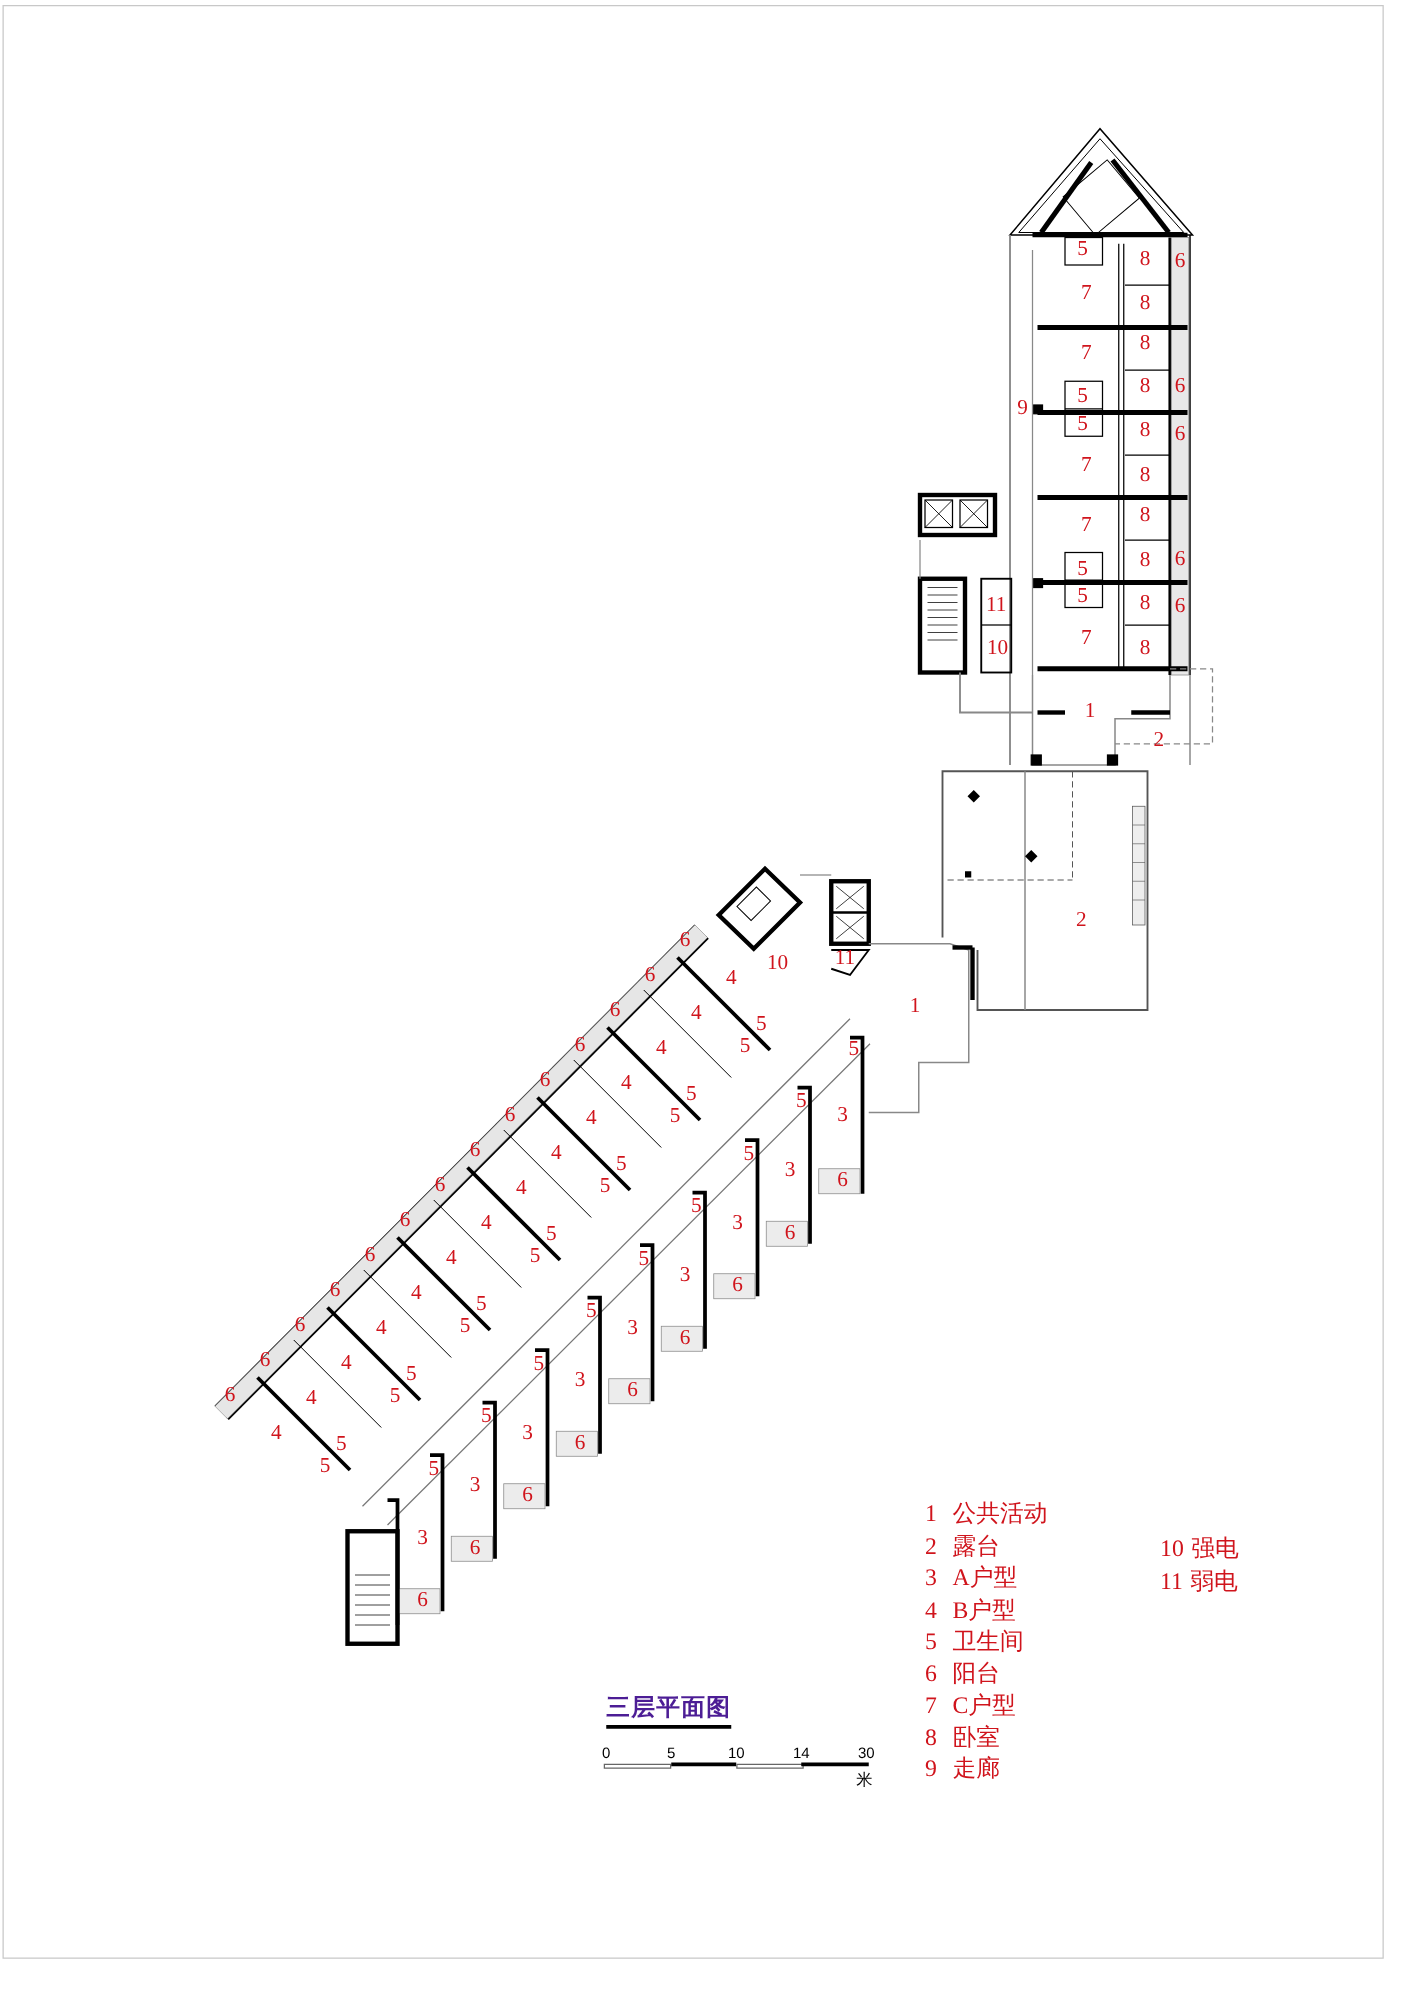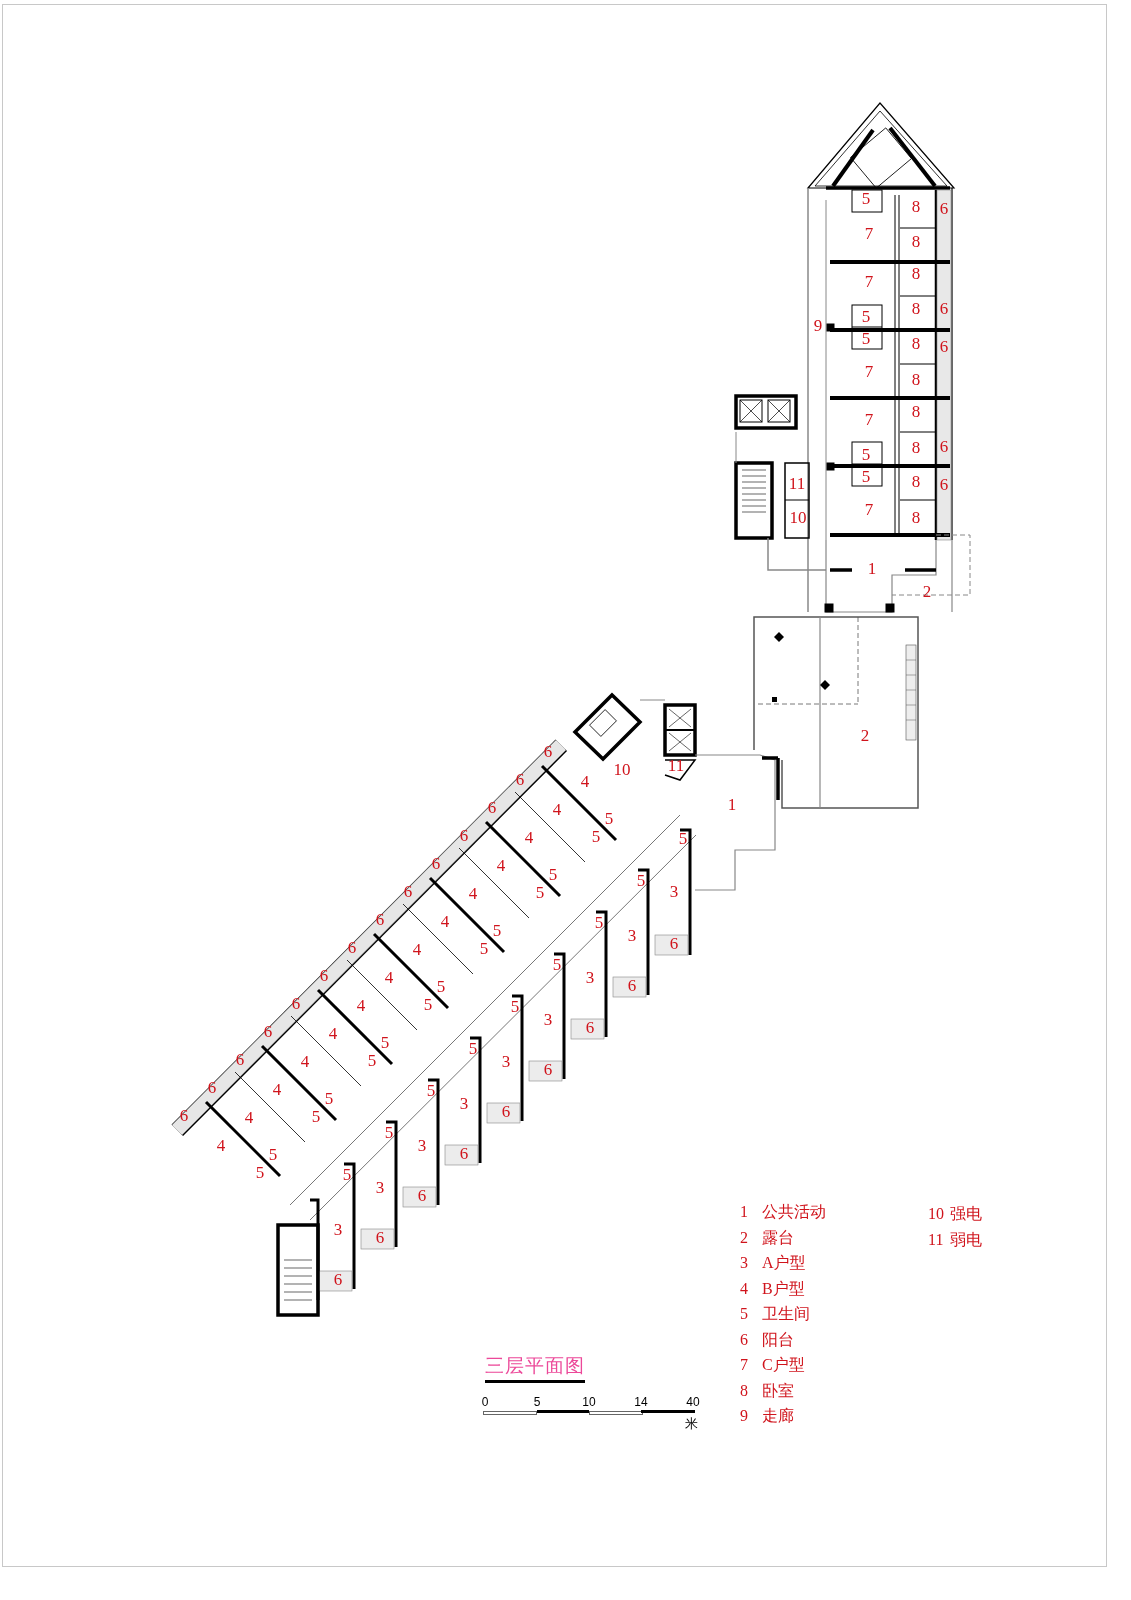--- a/index.html
+++ b/index.html
@@ -1,23 +1,23 @@
 <!DOCTYPE html>
 <html><head>
 <meta charset="utf-8">
 <style>
   html,body{margin:0;padding:0;background:#fff;}
   body{width:1131px;height:1600px;position:relative;overflow:hidden;font-family:"DejaVu Serif","Liberation Serif",serif;}
   .frame{position:absolute;left:2px;top:4px;width:1103px;height:1561px;border:1px solid #c8c8c8;}
   svg.plan{position:absolute;left:0;top:0;}
   .lbl{fill:#d0141c;font-family:"Liberation Serif","DejaVu Serif",serif;font-size:17px;text-anchor:middle;dominant-baseline:middle;}
-  .legend{position:absolute;color:#d0141c;font-family:"Liberation Serif","DejaVu Serif",serif;font-size:16px;line-height:25.5px;}
+  .legend{position:absolute;color:#d0141c;font-family:"Liberation Serif","DejaVu Serif",serif;font-size:19px;line-height:25.5px;}
   .legend .row{white-space:nowrap;}
   .legend .num{display:inline-block;min-width:16px;margin-right:6px;}
-  .title{position:absolute;left:485px;top:1353px;font-family:"DejaVu Sans","Liberation Sans",sans-serif;font-size:19px;color:#ec4899;border-bottom:3px solid #000;padding-bottom:1px;letter-spacing:1px;}
+  .title{position:absolute;left:485px;top:1353px;font-family:"DejaVu Sans","Liberation Sans",sans-serif;font-size:19px;color:#4c1d95;border-bottom:3px solid #000;padding-bottom:1px;letter-spacing:1px;font-weight:bold;}
   .scale{position:absolute;left:483px;top:1395px;width:220px;height:40px;font-family:"Liberation Sans","DejaVu Sans",sans-serif;font-size:12px;color:#000;}
   .scale .tick{position:absolute;top:0;transform:translateX(-50%);}
   .scale .seg{position:absolute;top:15px;height:3px;}
   .scale .unit{position:absolute;left:202px;top:20px;font-family:"DejaVu Sans",sans-serif;font-size:13px;}
 </style>
 </head>
 <body>
 
 <div class="frame"></div>
 
@@ -307,31 +307,31 @@
   <div class="row"><span class="num">1</span><span>公共活动</span></div>
   <div class="row"><span class="num">2</span><span>露台</span></div>
   <div class="row"><span class="num">3</span><span>A户型</span></div>
   <div class="row"><span class="num">4</span><span>B户型</span></div>
   <div class="row"><span class="num">5</span><span>卫生间</span></div>
   <div class="row"><span class="num">6</span><span>阳台</span></div>
   <div class="row"><span class="num">7</span><span>C户型</span></div>
   <div class="row"><span class="num">8</span><span>卧室</span></div>
   <div class="row"><span class="num">9</span><span>走廊</span></div>
 </div>
-<div class="legend" style="left:928px;top:1201px;">
+<div class="legend" style="left:928px;top:1227px;">
   <div class="row"><span class="num">10</span><span>强电</span></div>
   <div class="row"><span class="num">11</span><span>弱电</span></div>
 </div>
 
 <div class="title">三层平面图</div>
 
 <div class="scale">
   <span class="tick" style="left:2px">0</span>
   <span class="tick" style="left:54px">5</span>
   <span class="tick" style="left:106px">10</span>
   <span class="tick" style="left:158px">14</span>
-  <span class="tick" style="left:210px">40</span>
+  <span class="tick" style="left:210px">30</span>
   <span class="seg" style="left:0;width:52px;border:1px solid #666;height:2px;top:16px;background:#fff;"></span>
   <span class="seg" style="left:54px;width:52px;background:#000;"></span>
   <span class="seg" style="left:106px;width:52px;border:1px solid #666;height:2px;top:16px;background:#fff;"></span>
   <span class="seg" style="left:158px;width:54px;background:#000;"></span>
   <span class="unit">米</span>
 </div>
 
 </body></html>

